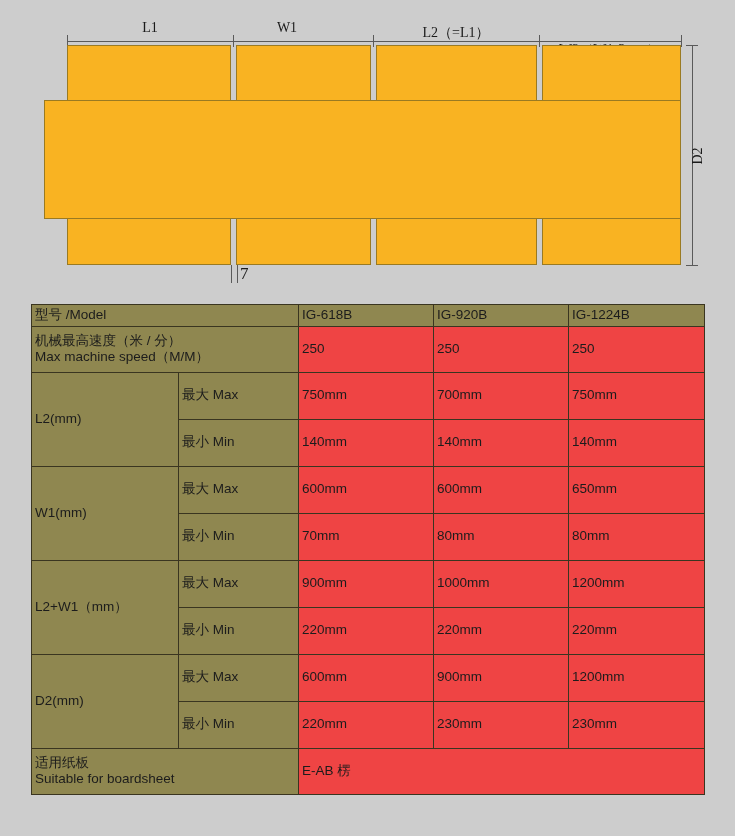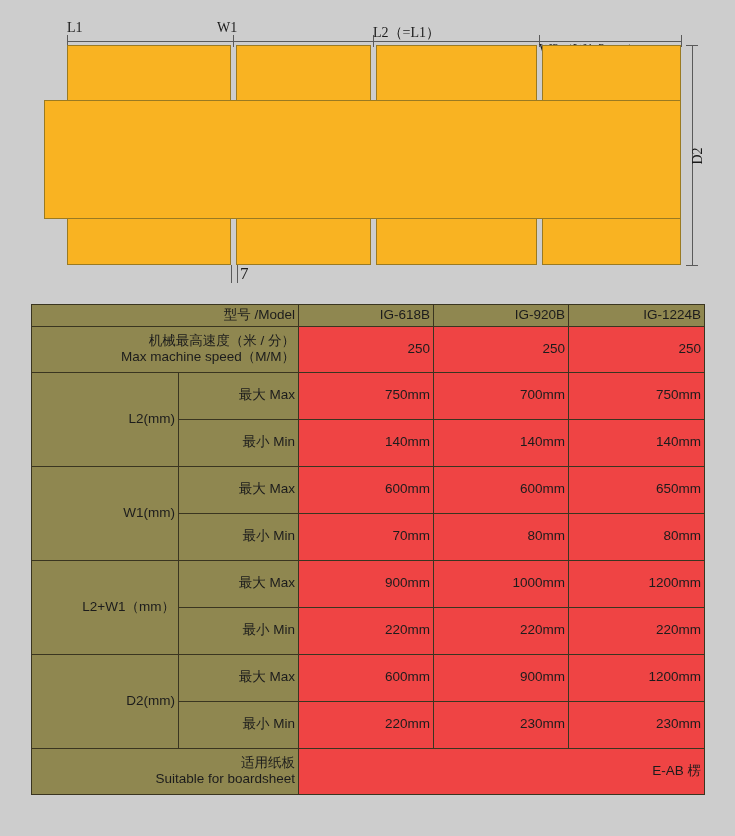--- a/index.html
+++ b/index.html
@@ -40,21 +40,21 @@
     background: #5a5a5a;
   }
   .h-line { height: 1px; }
   .v-tick { width: 1px; }
   .dimlabel {
     position: absolute;
     font-family: "Liberation Serif", serif;
     font-size: 14px;
     color: #1a1a1a;
     white-space: nowrap;
-    text-align: left;
+    text-align: center;
   }
   .vlabel {
     position: absolute;
     font-family: "Liberation Serif", serif;
     font-size: 14px;
     color: #1a1a1a;
     transform: rotate(-90deg);
     transform-origin: center center;
     white-space: nowrap;
   }
@@ -63,21 +63,21 @@
   #spec-table {
     position: absolute;
     left: 31px;
     top: 304px;
     width: 673px;
     border-collapse: collapse;
     table-layout: fixed;
   }
   #spec-table td {
     border: 1px solid #3a3520;
-    text-align: right;
+    text-align: left;
     vertical-align: middle;
     font-size: 13.5px;
     color: #1c1c1c;
     padding: 2px 3px;
     line-height: 1.25;
   }
   td.olive { background: #8f8750; }
   td.yellow { background: #ef4444; }
   .row-h { height: 46px; }
   .row-h2 { height: 47px; }

